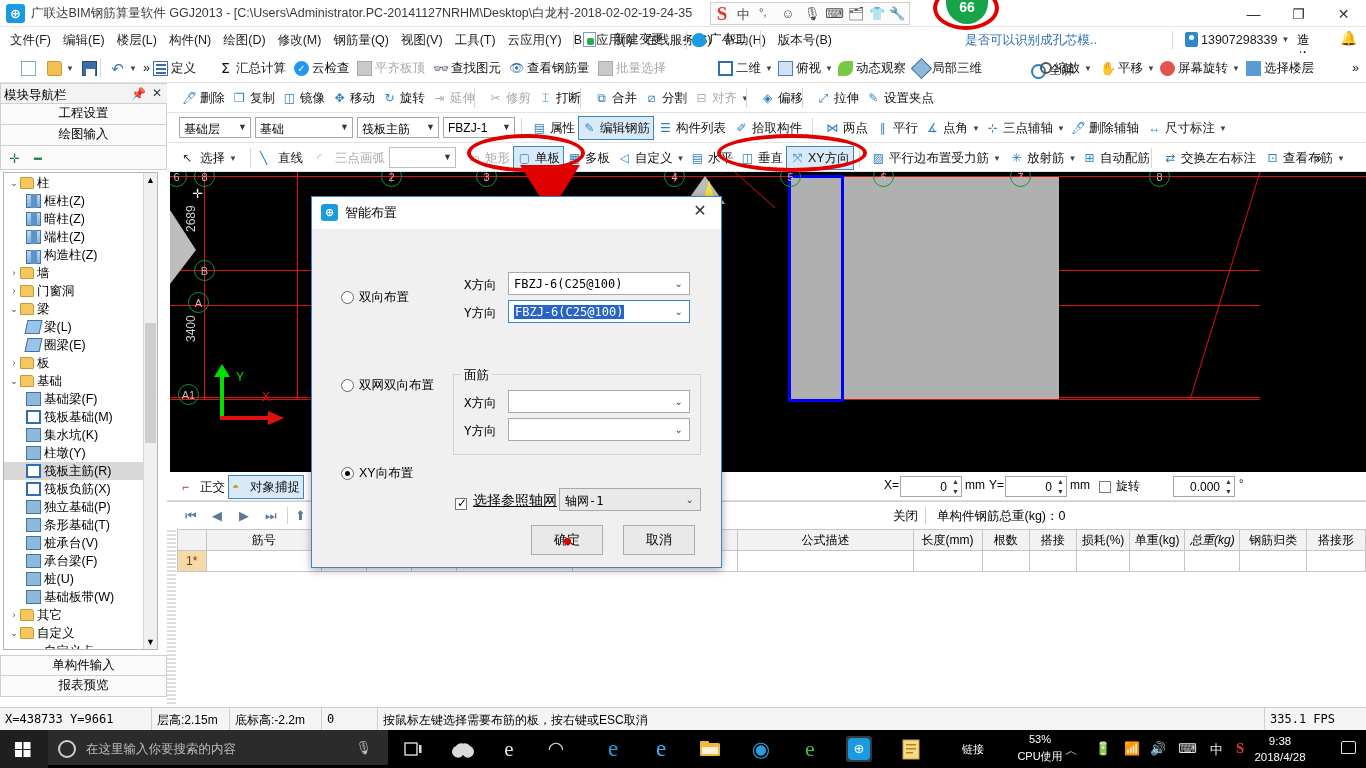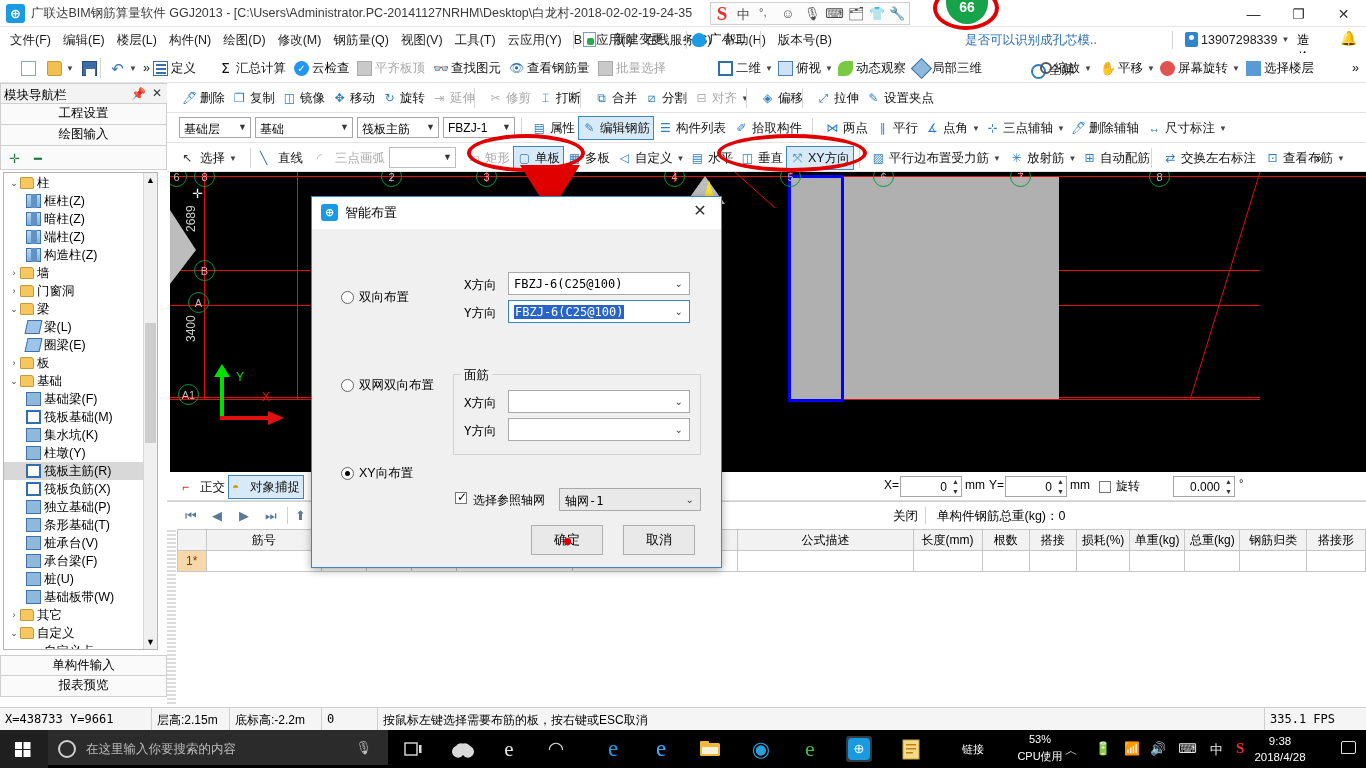--- a/index.html
+++ b/index.html
@@ -383,21 +383,21 @@
           <span class="tl">框柱(Z)</span>
         </div>
         <div class="tnode" style="padding-left: 22px;">
           <span class="ticon i-col"></span>
           <span class="tl">暗柱(Z)</span>
         </div>
         <div class="tnode" style="padding-left: 22px;">
           <span class="ticon i-col"></span>
           <span class="tl">端柱(Z)</span>
         </div>
-        <div class="tnode" style="padding-left: 22px;">
+        <div class="tnode" style="padding-left: 22px; align-items: flex-end;">
           <span class="ticon i-col"></span>
           <span class="tl">构造柱(Z)</span>
         </div>
         <div class="tnode" style="padding-left: 4px;">
           <span class="twist">›</span>
           <span class="tfolder"></span>
           <span class="tl">墙</span>
         </div>
         <div class="tnode" style="padding-left: 4px;">
           <span class="twist">›</span>
@@ -836,21 +836,21 @@
             <th class="hl" style="width: 46px;">级别</th>
             <th class="hl" style="width: 46px;">图号</th>
             <th class="hl" style="width: 118px;">图形</th>
             <th style="width: 170px;">计算公式</th>
             <th style="width: 180px;">公式描述</th>
             <th style="width: 70px;">长度(mm)</th>
             <th style="width: 48px;">根数</th>
             <th style="width: 48px;">搭接</th>
             <th style="width: 54px;">损耗(%)</th>
             <th style="width: 56px;">单重(kg)</th>
-            <th style="width: 56px;">总重(kg)</th>
+            <th style="width: 56px; font-style: italic;">总重(kg)</th>
             <th style="width: 68px;">钢筋归类</th>
             <th style="width: 60px;">搭接形</th>
           </tr>
         </thead>
         <tbody>
           <tr>
             <td class="rowhdr" style="width: 29px;">1*</td>
             <td style="width: 118px;"></td>
             <td style="width: 46px;"></td>
             <td style="width: 46px;"></td>
@@ -916,21 +916,21 @@
     <div class="dcombo" style="left:196px;top:193px;width:182px;">
       <span class="dv"></span>
       <span class="da">⌄</span>
     </div>
     <div class="dfield" style="left:152px;top:226px;">Y方向</div>
     <div class="dcombo" style="left:196px;top:221px;width:182px;">
       <span class="dv"></span>
       <span class="da">⌄</span>
     </div>
 
-    <div style="position:absolute;left:143px;top:295px;display:flex;align-items:flex-start;gap:6px;font-size:12px;">
+    <div style="position:absolute;left:143px;top:295px;display:flex;align-items:flex-end;gap:6px;font-size:14px;text-decoration:underline;">
       <span class="chkbox on"></span>
       <span>选择参照轴网</span>
     </div>
     <div class="dcombo" style="left:247px;top:291px;width:142px;background:#e9e9e9;">
       <span class="dv">轴网-1</span>
       <span class="da">⌄</span>
     </div>
 
     <div class="dbtn" style="left:219px;top:328px;width:72px;">确定</div>
     <div class="dbtn" style="left:311px;top:328px;width:72px;">取消</div>

